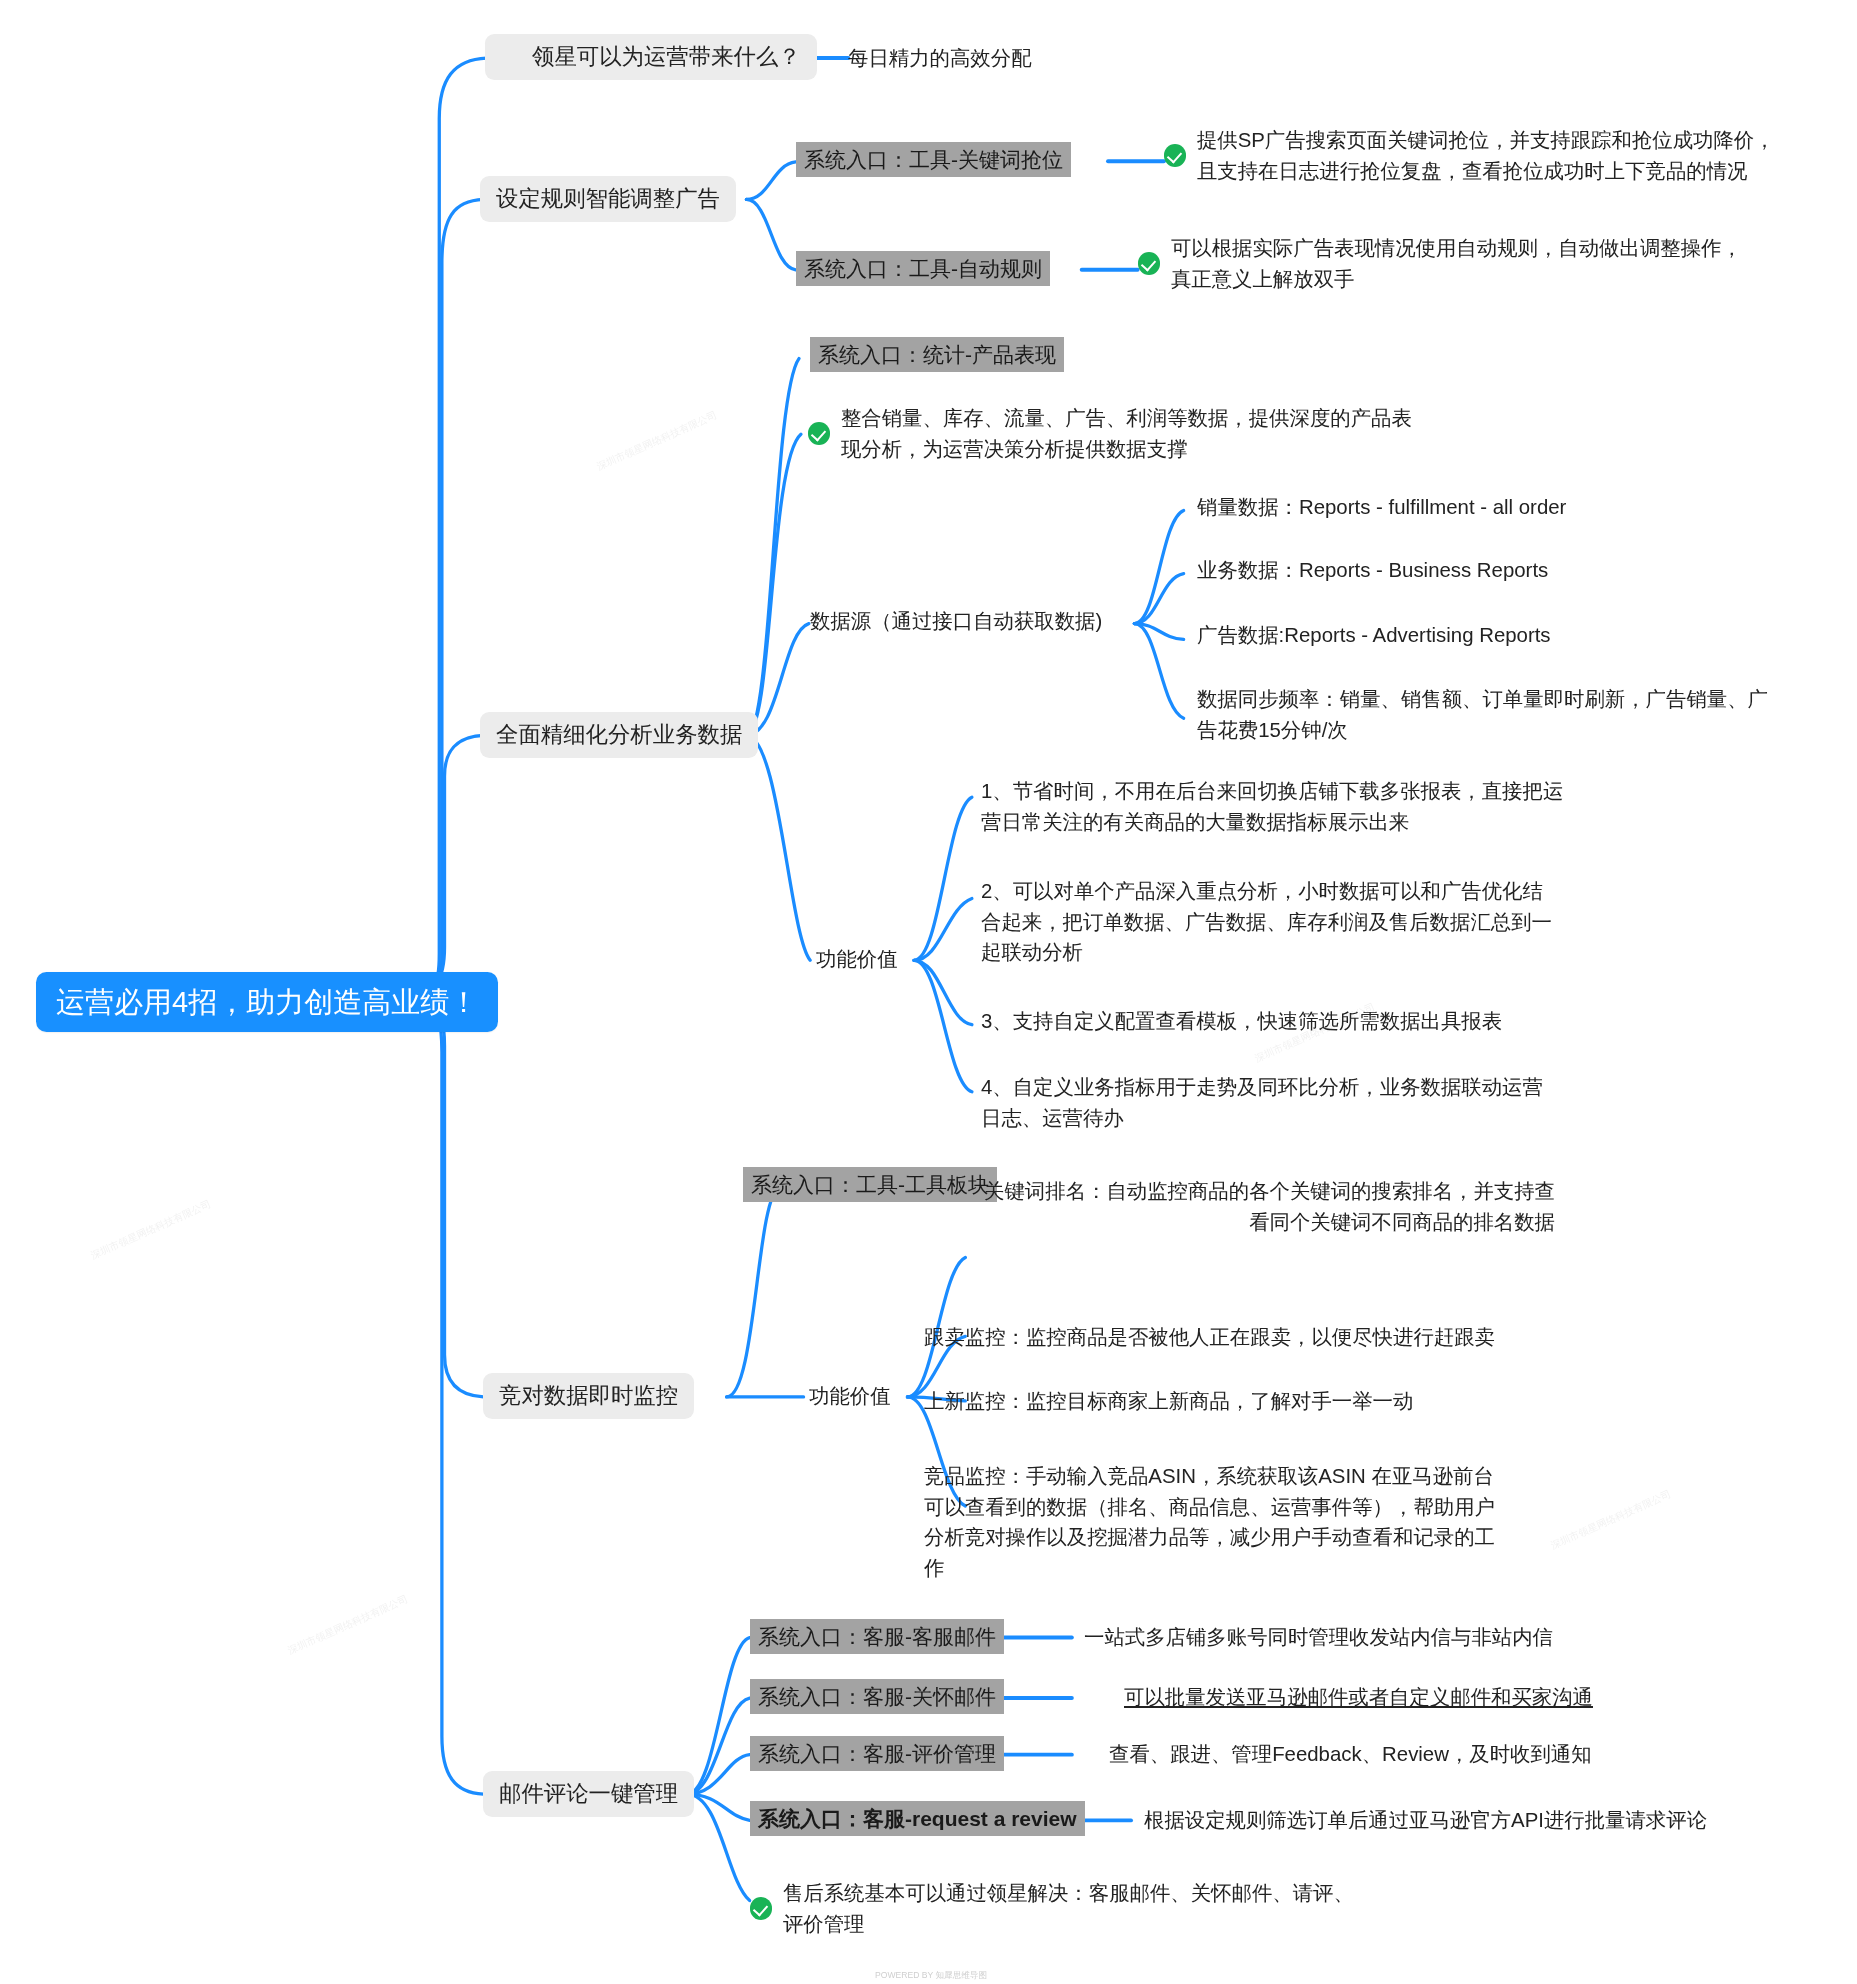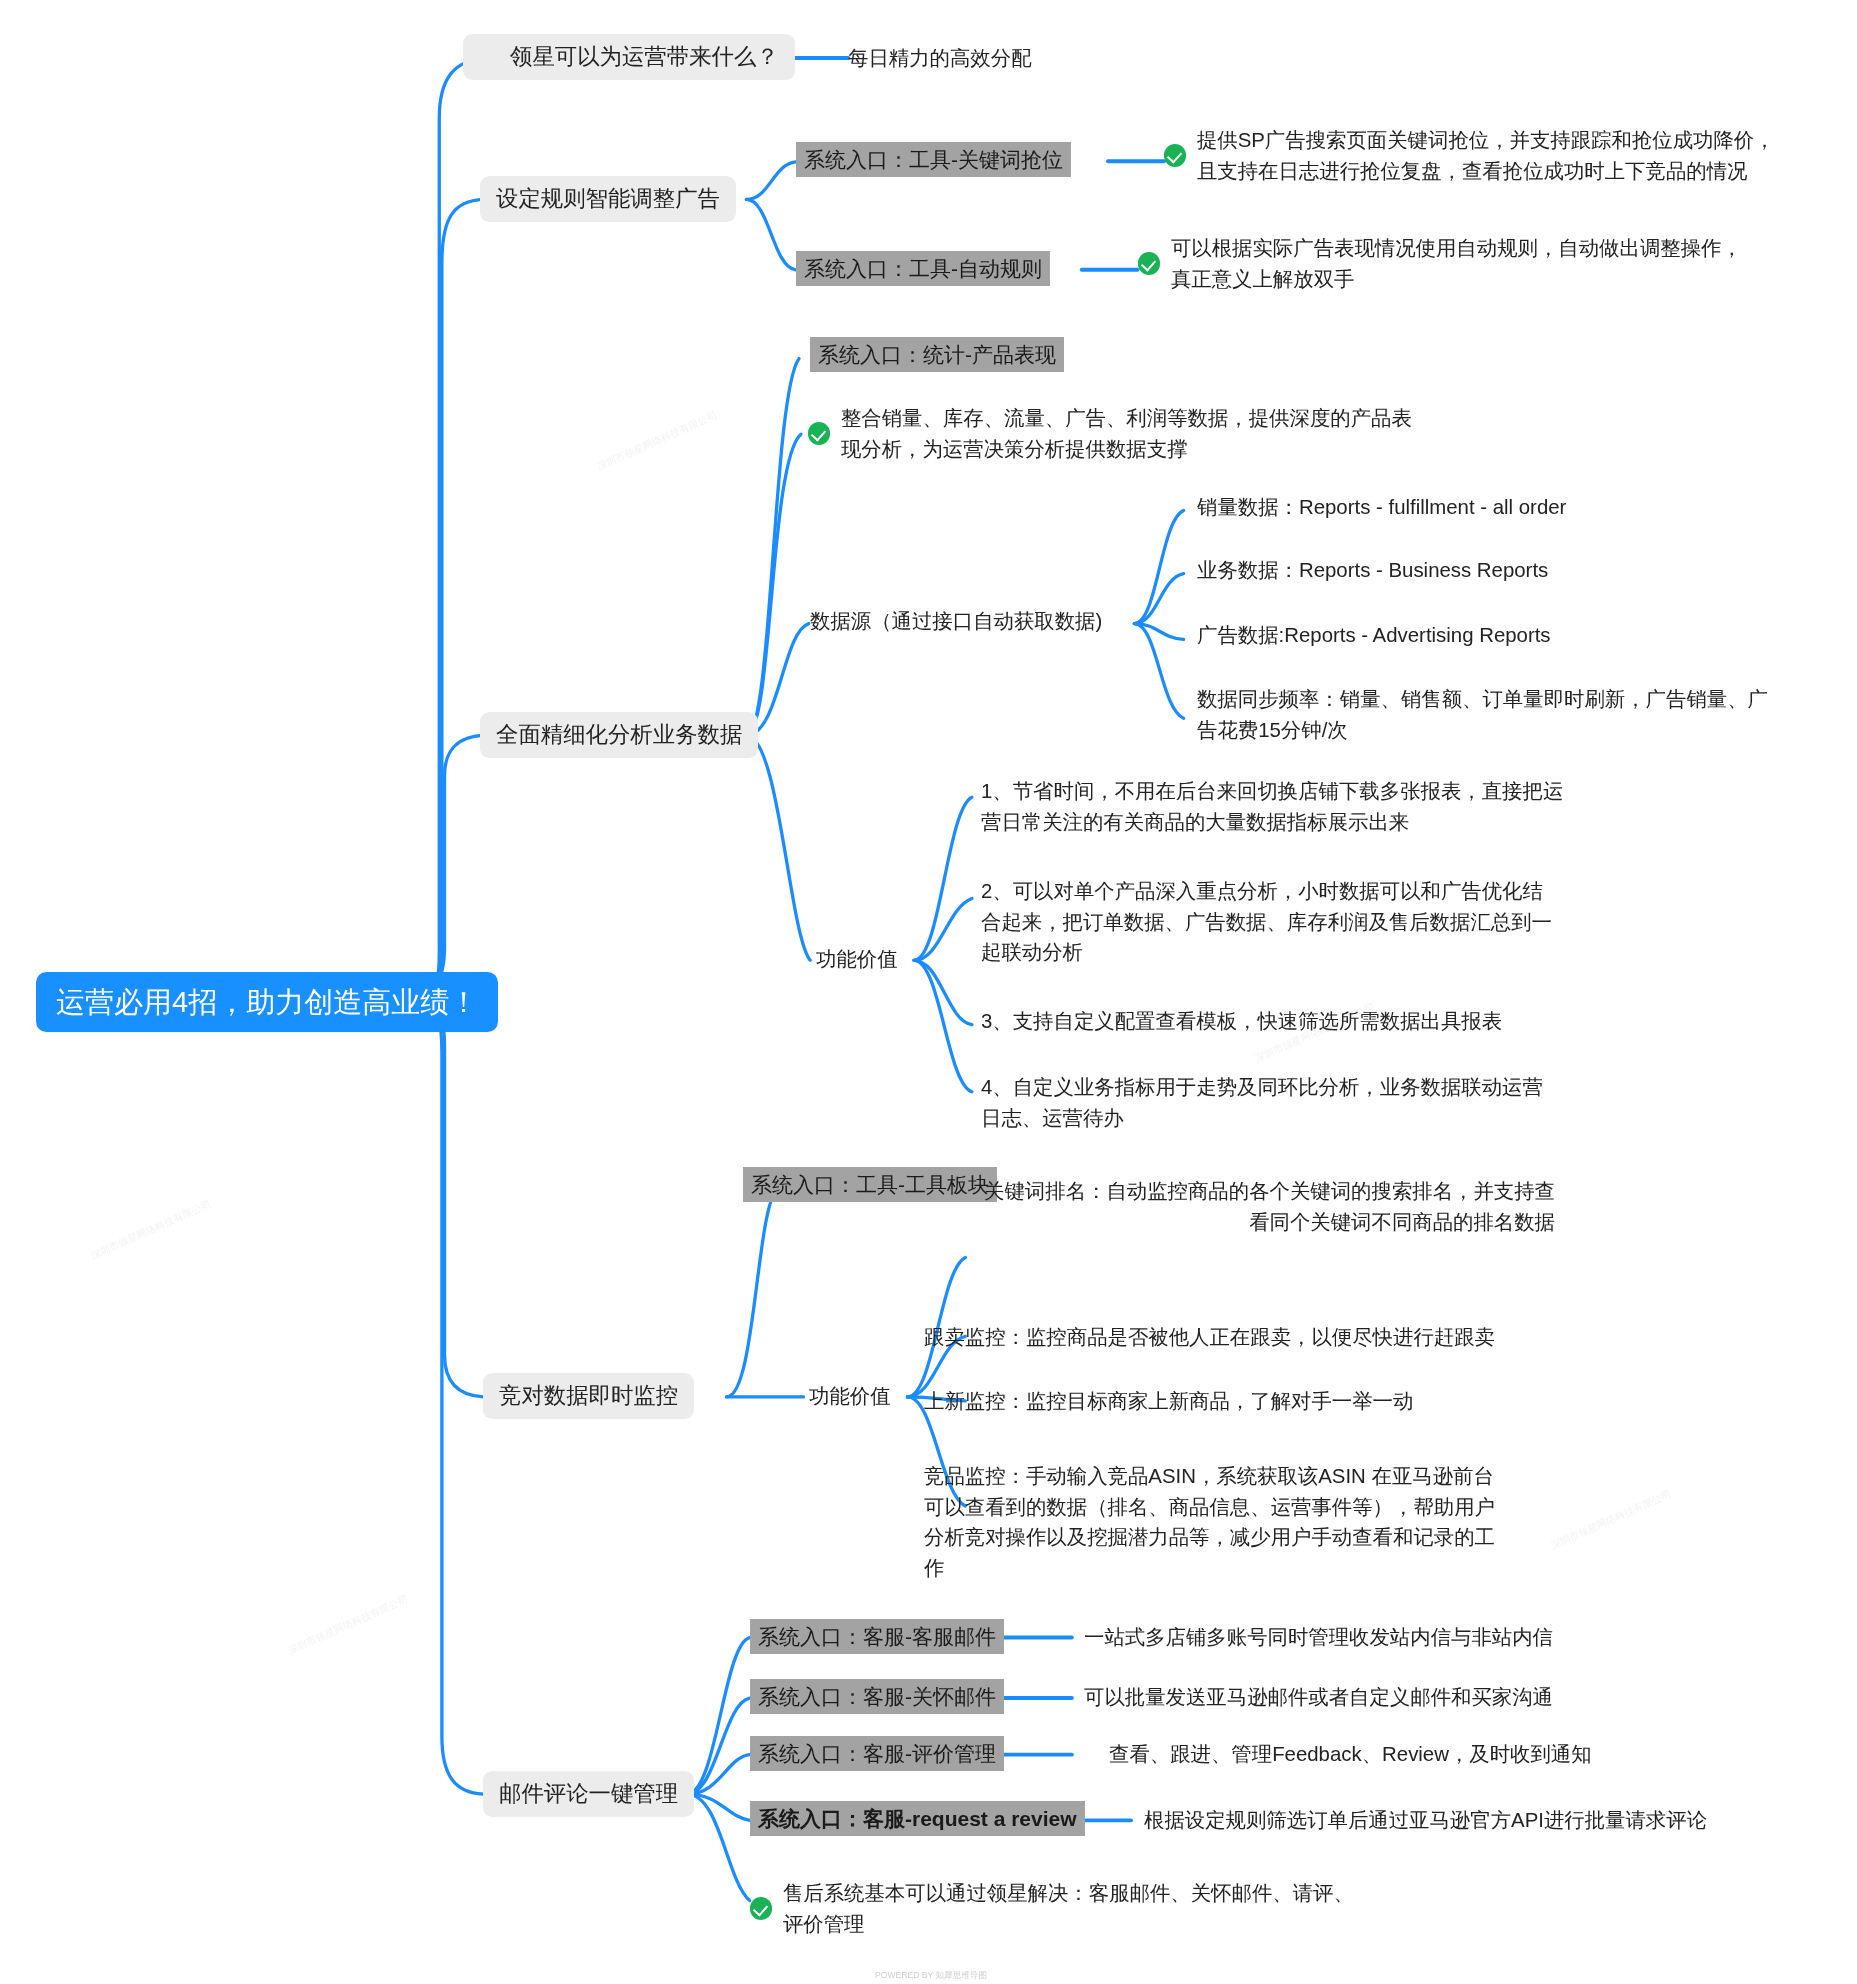--- a/index.html
+++ b/index.html
@@ -101,21 +101,21 @@
 
       <path d="M1520 2490 L 1630 2490" stroke-width="6"></path>
       <path d="M1520 2582 L 1630 2582" stroke-width="6"></path>
       <path d="M1520 2668 L 1630 2668" stroke-width="6"></path>
       <path d="M1610 2768 L 1720 2768" stroke-width="6"></path>
     </g>
   </svg>
 
   <div class="node root" style="left:36px;top:972px;">运营必用4招，助力创造高业绩！</div>
 
-  <div class="node branch" style="left:463px;top:34px;padding-left:47px;">领星可以为运营带来什么？</div>
+  <div class="node branch" style="left:485px;top:34px;padding-left:47px;">领星可以为运营带来什么？</div>
   <div class="node leaf" style="left:848px;top:43px;">每日精力的高效分配</div>
 
   <div class="node branch" style="left:480px;top:176px;">设定规则智能调整广告</div>
 
   <div class="node entry" style="left:796px;top:142px;">系统入口：工具-关键词抢位</div>
   <div class="node" style="left:1164px;top:125px;width:631px;">
     <div class="checkrow">
       <span class="check"></span>
       <span class="leaf">提供SP广告搜索页面关键词抢位，并支持跟踪和抢位成功降价，
 且支持在日志进行抢位复盘，查看抢位成功时上下竞品的情况</span>
@@ -176,21 +176,21 @@
 可以查看到的数据（排名、商品信息、运营事件等），帮助用户
 分析竞对操作以及挖掘潜力品等，减少用户手动查看和记录的工
 作</div>
 
   <div class="node branch" style="left:483px;top:1771px;">邮件评论一键管理</div>
 
   <div class="node entry" style="left:750px;top:1619px;">系统入口：客服-客服邮件</div>
   <div class="node leaf" style="left:1084px;top:1622px;">一站式多店铺多账号同时管理收发站内信与非站内信</div>
 
   <div class="node entry" style="left:750px;top:1679px;">系统入口：客服-关怀邮件</div>
-  <div class="node leaf" style="left:1084px;top:1682px;">可以批量发送亚马逊邮件或者自定义邮件和买家沟通</div>
+  <div class="node leaf" style="left:1124px;top:1682px;text-decoration:underline;">可以批量发送亚马逊邮件或者自定义邮件和买家沟通</div>
 
   <div class="node entry" style="left:750px;top:1736px;">系统入口：客服-评价管理</div>
   <div class="node leaf" style="left:1084px;top:1739px;margin-left:25px;">查看、跟进、管理Feedback、Review，及时收到通知</div>
 
   <div class="node entry" style="left:750px;top:1801px;font-weight:bold;">系统入口：客服-request a review</div>
   <div class="node leaf" style="left:1144px;top:1805px;">根据设定规则筛选订单后通过亚马逊官方API进行批量请求评论</div>
 
   <div class="node" style="left:750px;top:1878px;width:671px;">
     <div class="checkrow">
       <span class="check"></span>

